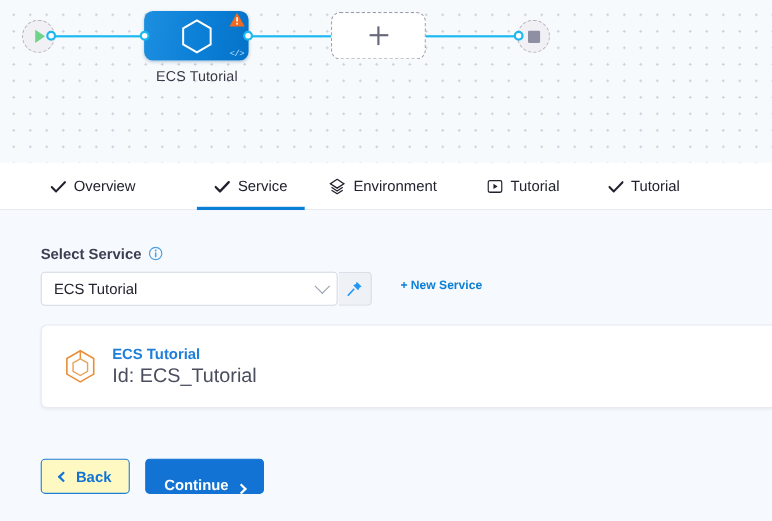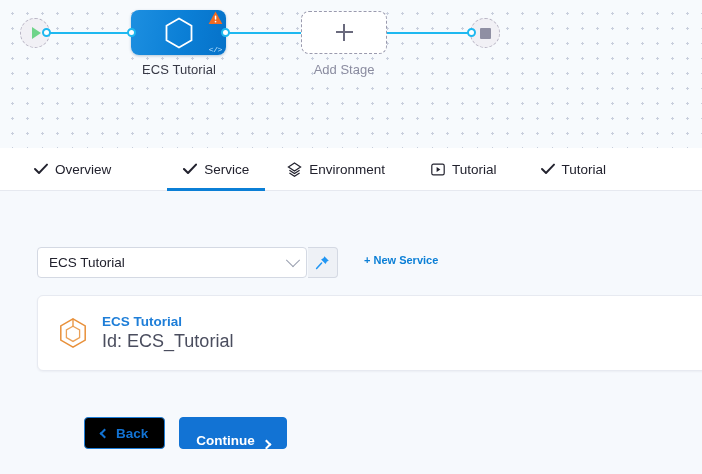--- a/index.html
+++ b/index.html
@@ -158,22 +158,22 @@
   }
 
   
   .tabbar {
     position: absolute;
     left: 0; top: 148px;
     width: 702px; height: 43px;
     background: #ffffff;
     border-bottom: 1px solid #e6e9f0;
     display: flex;
-    align-items: center;
-    padding-left: 18px;
+    align-items: flex-start;
+    padding-left: 30px;
   }
   .tab {
     position: relative;
     display: flex; align-items: center;
     gap: 7px;
     height: 43px;
     padding: 0 16px;
     font-size: 13.5px;
     color: #22222e;
     cursor: pointer;
@@ -291,24 +291,23 @@
     display: flex; align-items: center; gap: 8px;
     height: 32px;
     padding: 0 16px;
     border-radius: 4px;
     font-size: 13.5px;
     font-weight: bold;
     cursor: pointer;
     white-space: nowrap;
   }
   .btn-back {
-    background: #000000;
+    background: #fef9c3;
     border: 1px solid #1e7ed8;
     color: #1273d4;
-    margin-left: 47px;
   }
   .btn-continue {
     background: #1273d4;
     border: 1px solid #1273d4;
     color: #ffffff;
     align-items: flex-end;
   }
   .caret-l, .caret-r {
     width: 7px; height: 7px;
     border-top: 2px solid currentColor;
@@ -345,21 +344,20 @@
       </svg>
       <div class="code-badge">&lt;/&gt;</div>
     </div>
     <div class="dot dot-b"></div>
     <div class="dot dot-c"></div>
     <div class="stage-label">ECS Tutorial</div>
 
     <div class="add-stage-node">
       <div class="plus-sign"></div>
     </div>
-    <div class="add-stage-label">Add Stage</div>
 
     <div class="dot dot-d"></div>
     <div class="end-node">
       <div class="stop-sq"></div>
     </div>
   </div>
 
   <div class="tabbar">
 
     <div class="tab">
@@ -414,20 +412,30 @@
         <svg width="14" height="12" viewBox="0 0 14 12">
             <path d="M1 6 L5 10 L13 1.6" fill="none" stroke="#22222e" stroke-width="1.9" stroke-linecap="round" stroke-linejoin="round"></path>
           </svg>
       </span>
       <span>Tutorial</span>
     </div>
   </div>
 
   <div class="content"></div>
 
+  <div class="field-label-row">
+    <span class="field-label">Select Service</span>
+    <span class="info-icon">
+      <svg width="13" height="13" viewBox="0 0 13 13">
+        <circle cx="6.5" cy="6.5" r="5.6" fill="none" stroke="#4a9fe0" stroke-width="1.1"></circle>
+        <circle cx="6.5" cy="3.7" r="0.85" fill="#4a9fe0"></circle>
+        <rect x="5.85" y="5.4" width="1.35" height="4.5" rx=".6" fill="#4a9fe0"></rect>
+      </svg>
+    </span>
+  </div>
 
   <div class="select-box">
     <span class="select-value" title="Select Service">ECS Tutorial</span>
     <span class="chevron"></span>
   </div>
 
   <div class="pin-btn">
     <svg width="15" height="15" viewBox="0 0 15 15">
       <path d="M9.3 1.2 L13.8 5.7 L11.9 6.4 L10.6 8.9 L6.1 4.4 L8.6 3.1 Z" fill="#2196f3"></path>
       <path d="M6.6 8 L1.6 13.4" stroke="#2196f3" stroke-width="1.5" stroke-linecap="round"></path>

